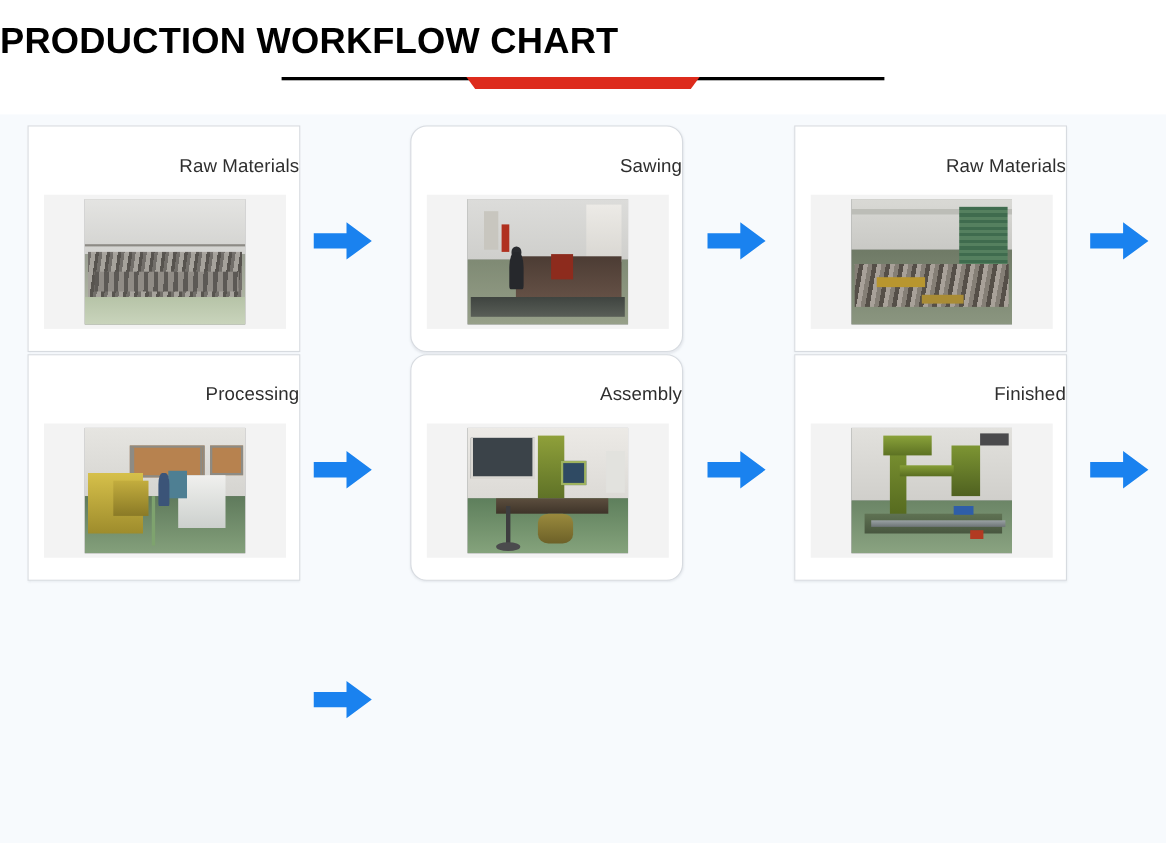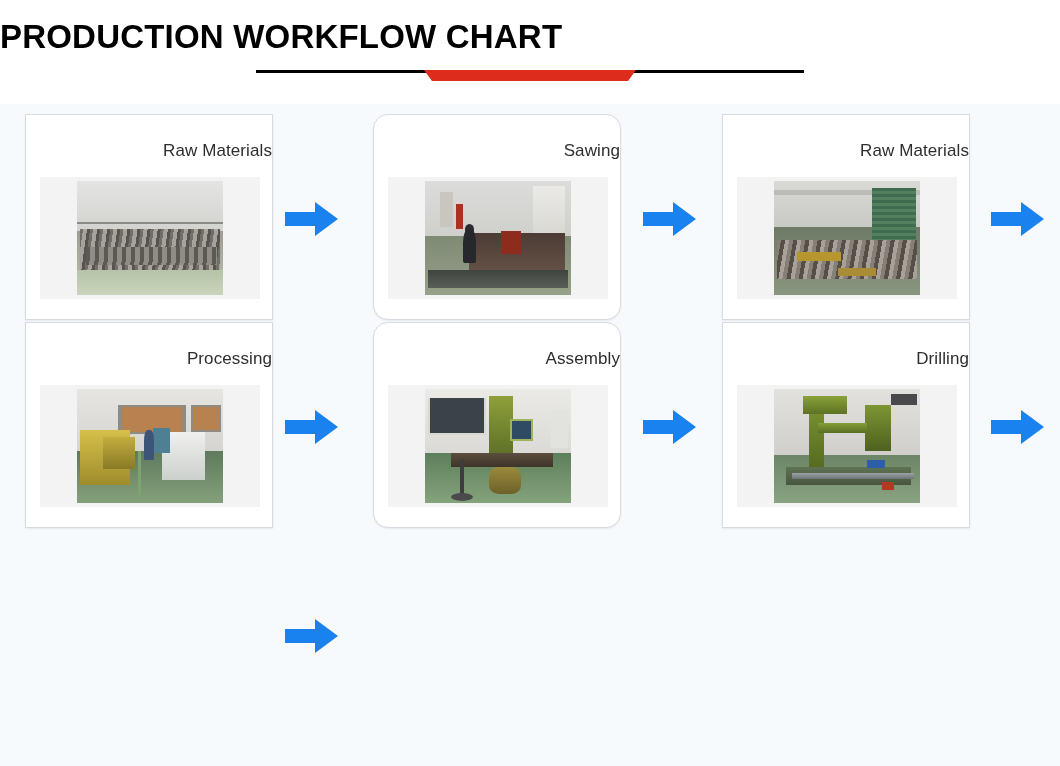--- a/index.html
+++ b/index.html
@@ -427,21 +427,21 @@
         </div>
       </div>
 
       <div class="arrow arrow-r2-b">
         <svg viewBox="0 0 54 38">
             <path d="M0 12 H30 V2 L53 19 L30 36 V26 H0 Z" fill="#1a82ef"></path>
           </svg>
       </div>
 
       <div class="card card-3">
-        <div class="card-title">Drilling</div>
+        <div class="card-title">Finished</div>
         <div class="photo-band">
           <div class="photo">
             <div class="ph scene sc-dril">
               <div class="wall"></div>
                 <div class="floor"></div>
               <div class="beam"></div>
                 <div class="cab"></div>
               <div class="col"></div>
                 <div class="head"></div>
                 <div class="arm"></div>

